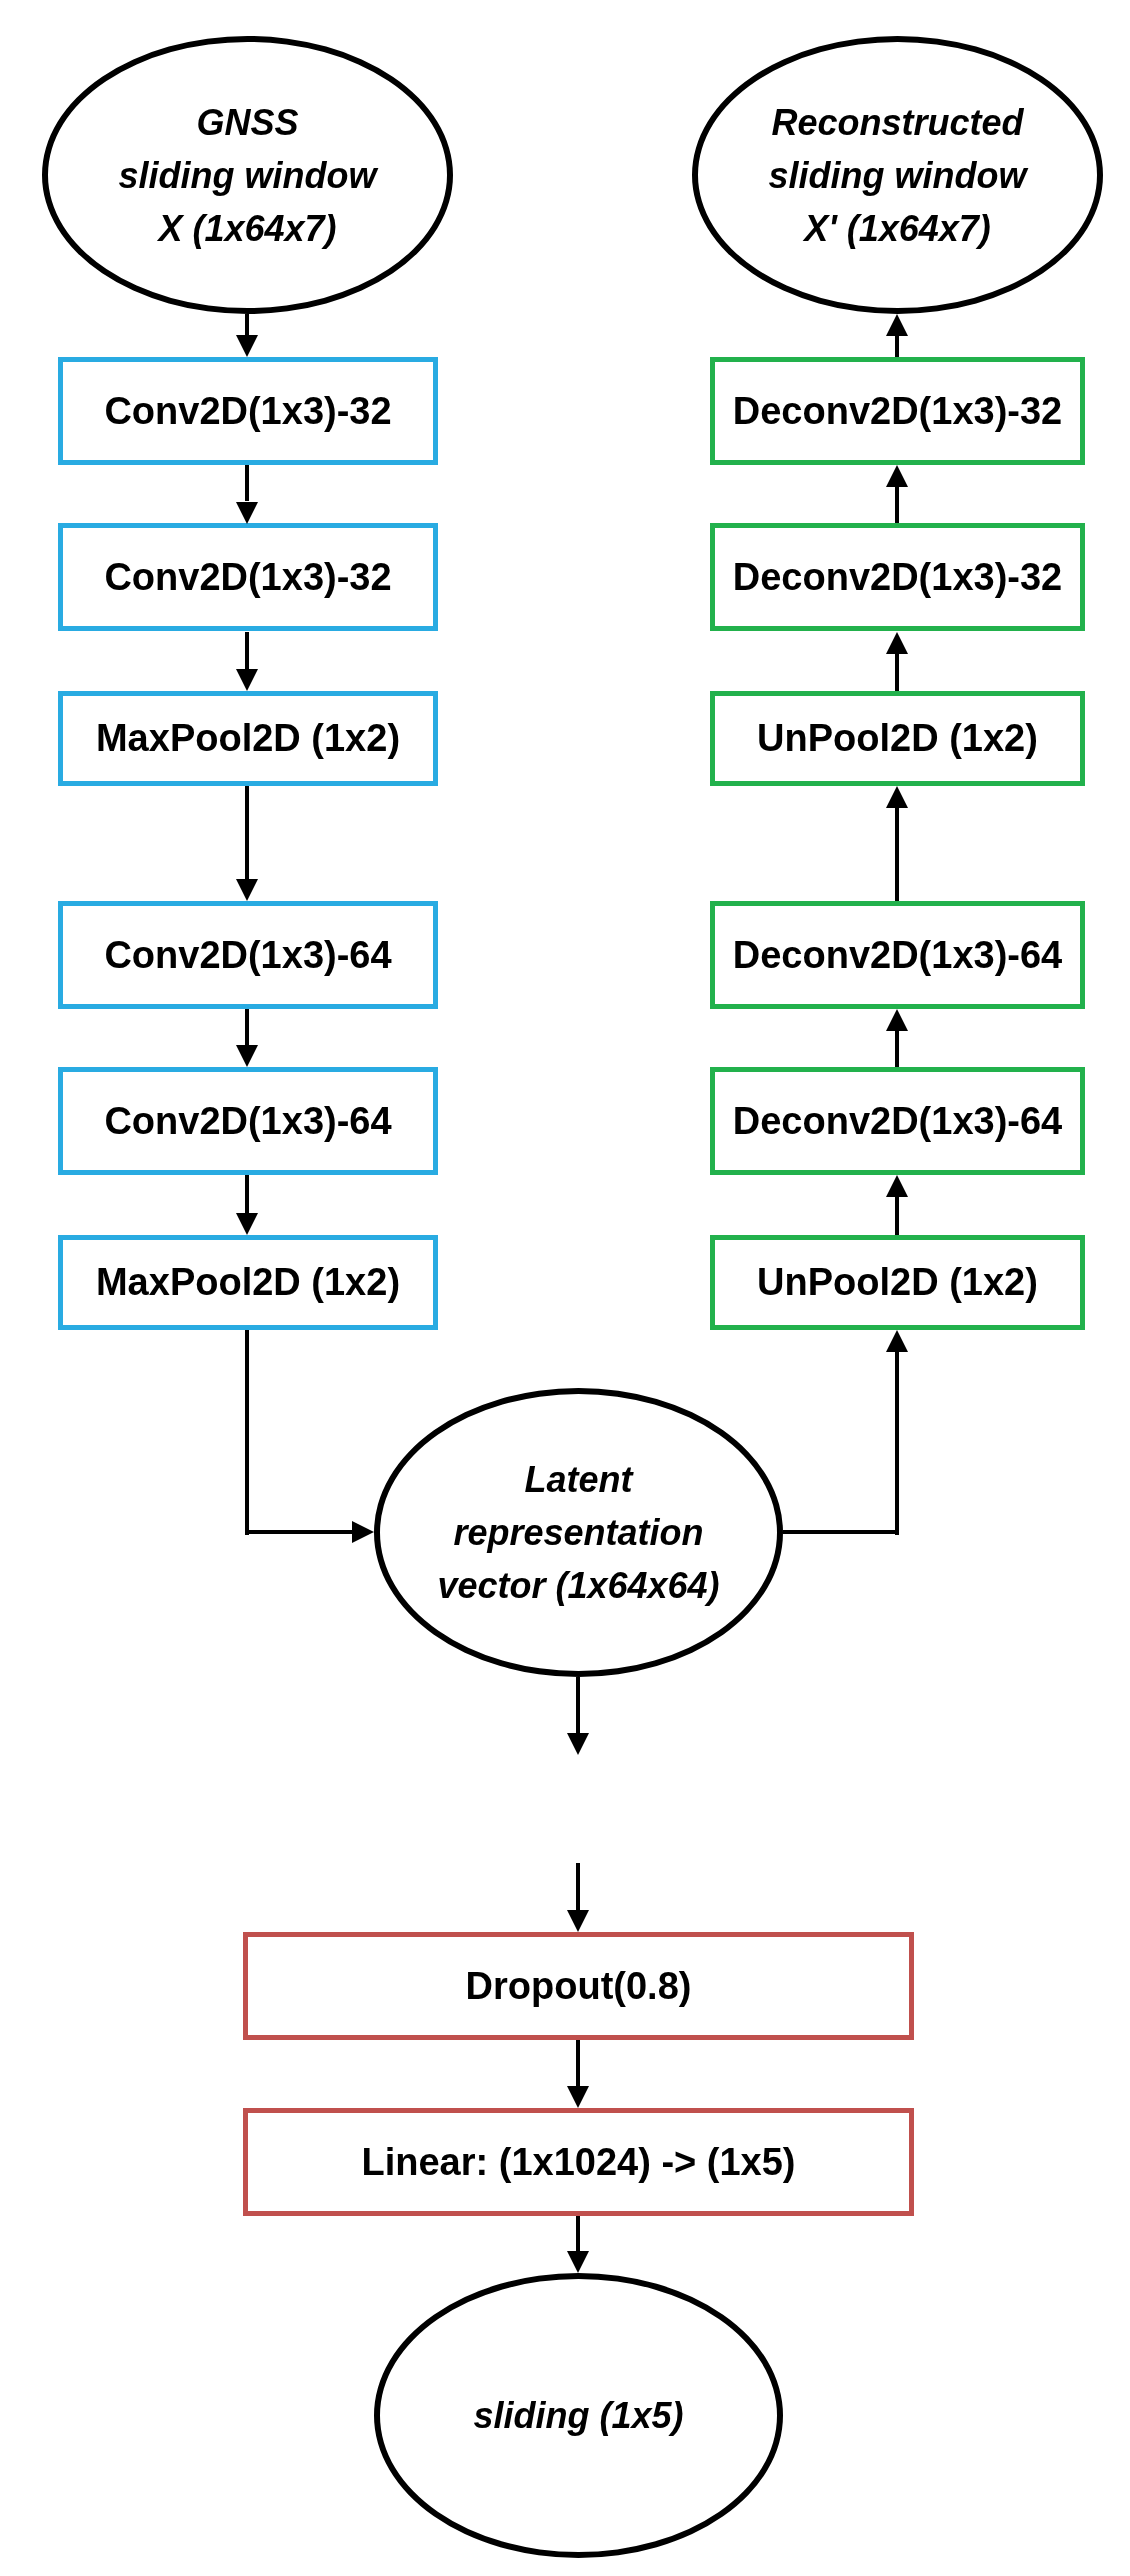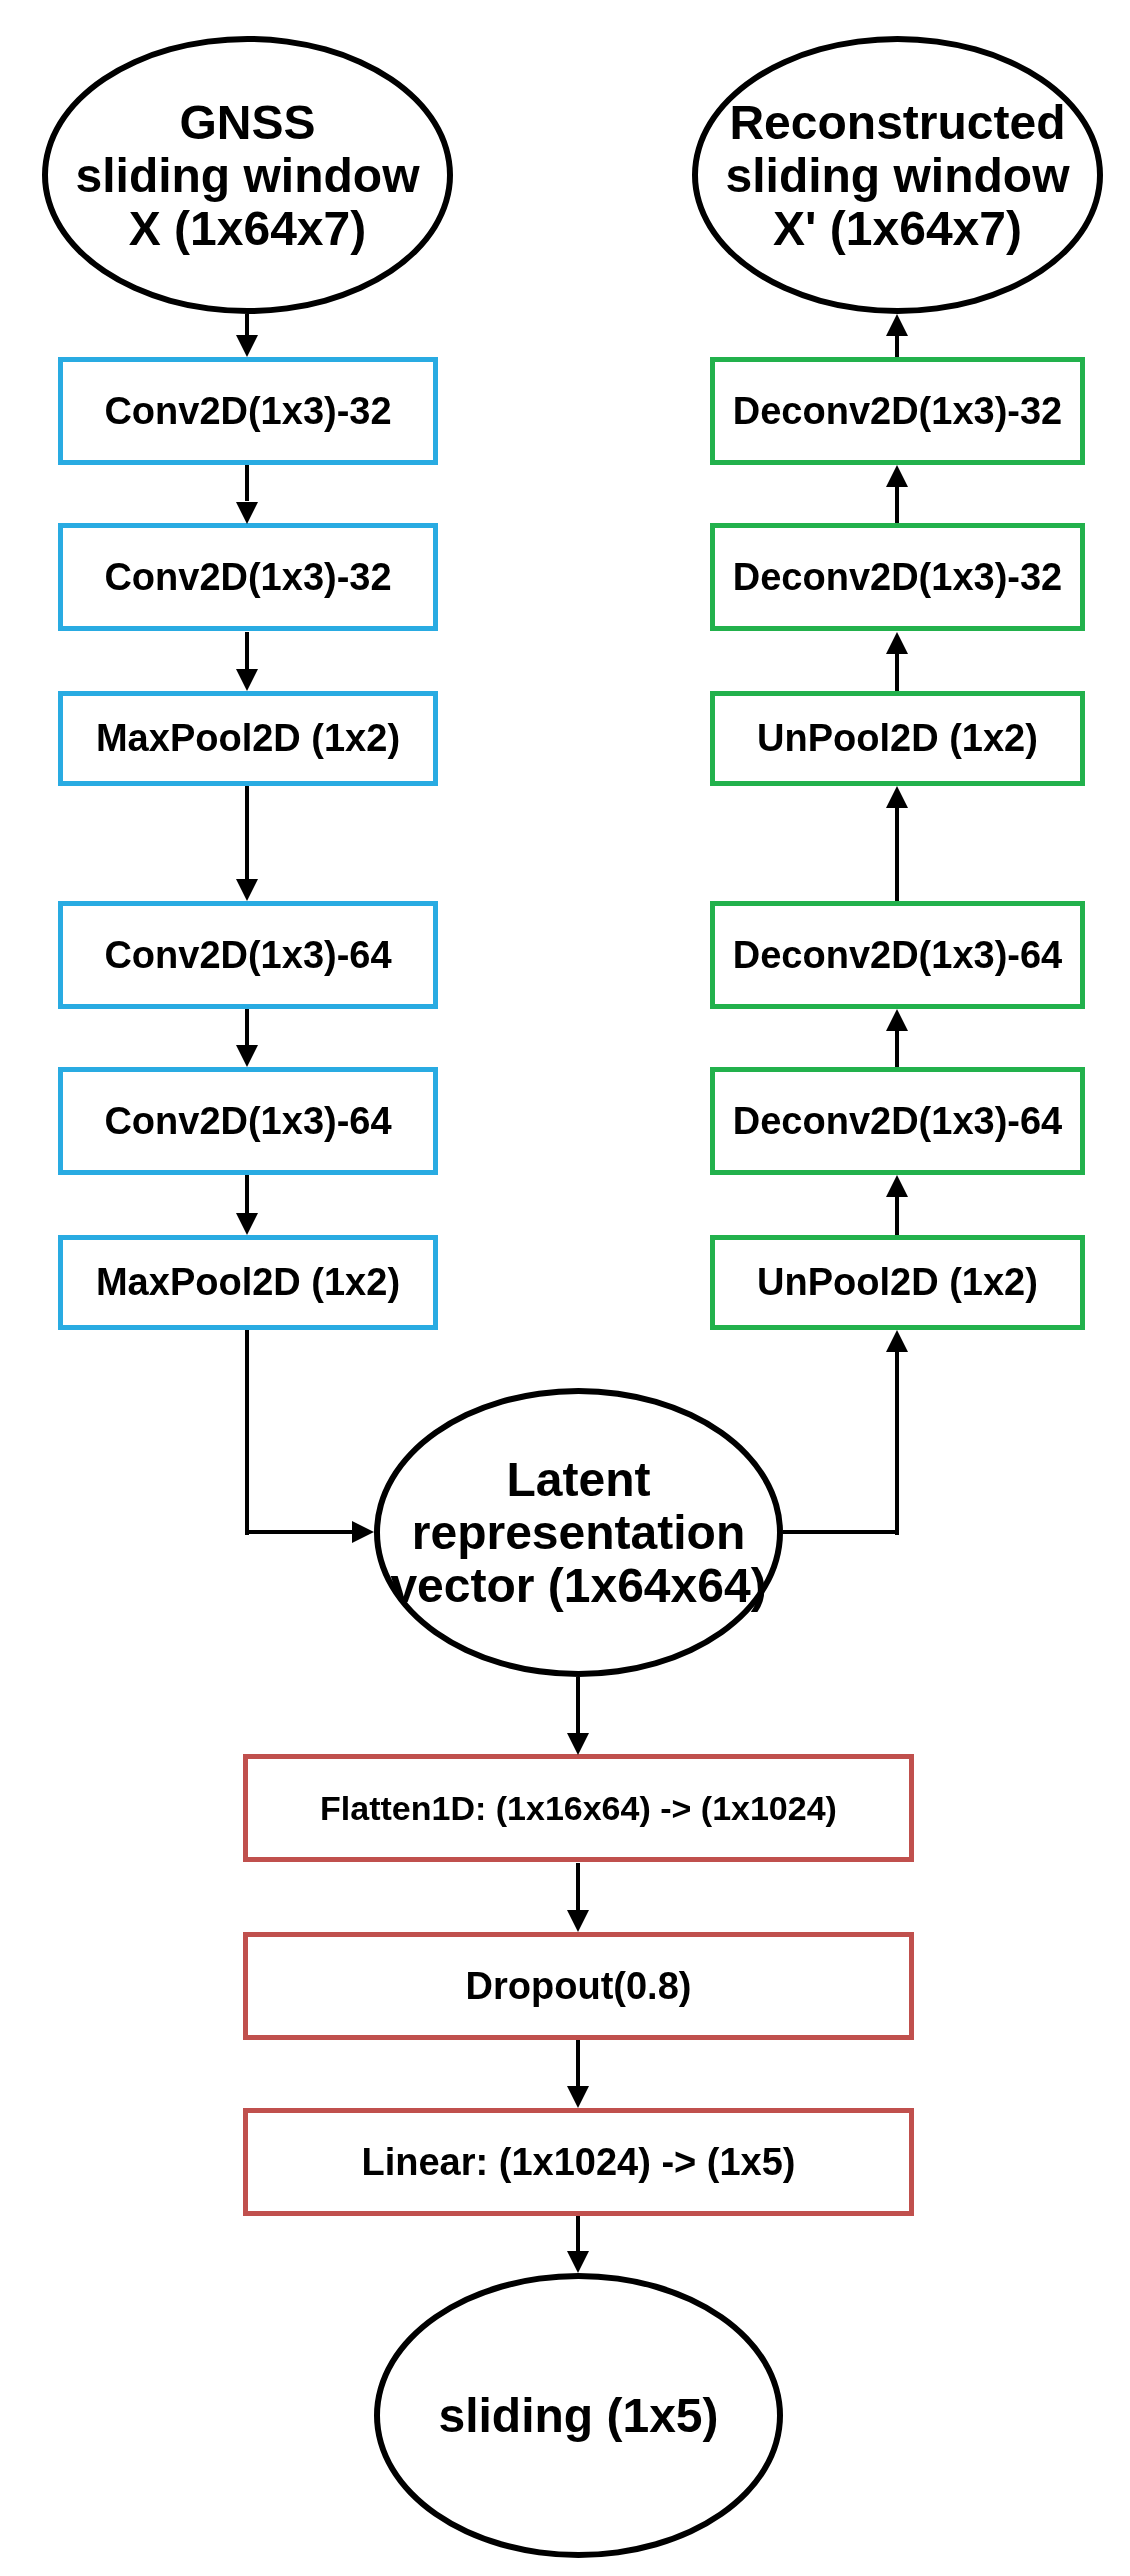--- a/index.html
+++ b/index.html
@@ -16,22 +16,23 @@
     display:flex;flex-direction:column;
     align-items:center;justify-content:center;
     text-align:center;
     color:#000;
     font-weight:bold;
     background:#fff;
   }
   .ellipse{
     border:6.5px solid var(--ink,#000);
     border-radius:50%;
-    font-size:48px;
+    font-size:36px;
     line-height:53px;
+    font-style:italic;
   }
   .box{border:5.8px solid #000;font-size:38px;line-height:43px;}
   .box.enc{border-color:var(--enc,#29ABE2);}
   .box.dec{border-color:var(--dec,#22B14C);}
   .box.cls{border-color:var(--cls,#C0504D);}
   .box.wide{font-size:34px;}
   .vline,.hline{position:absolute;background:var(--ink,#000);}
   .vline{width:4.3px;}
   .hline{height:4.3px;}
   .tri{position:absolute;width:0;height:0;}
@@ -93,23 +94,20 @@
   <div class="node box dec" style="left:710px;top:1235px;width:375px;height:95px;">
     <span>UnPool2D (1x2)</span>
   </div>
 
   <div class="node ellipse" style="left:374px;top:1388px;width:409px;height:289px;">
     <div>Latent</div>
     <div>representation</div>
     <div>vector (1x64x64)</div>
   </div>
 
-  <div class="node box cls wide" style="left:243px;top:1754px;width:671px;height:108px;">
-    <span>Flatten1D: (1x16x64) -&gt; (1x1024)</span>
-  </div>
   <div class="node box cls" style="left:243px;top:1932px;width:671px;height:108px;">
     <span>Dropout(0.8)</span>
   </div>
   <div class="node box cls" style="left:243px;top:2108px;width:671px;height:108px;">
     <span>Linear: (1x1024) -&gt; (1x5)</span>
   </div>
 
   <div class="node ellipse" style="left:374px;top:2273px;width:409px;height:285px;">
     <div>sliding (1x5)</div>
   </div>

